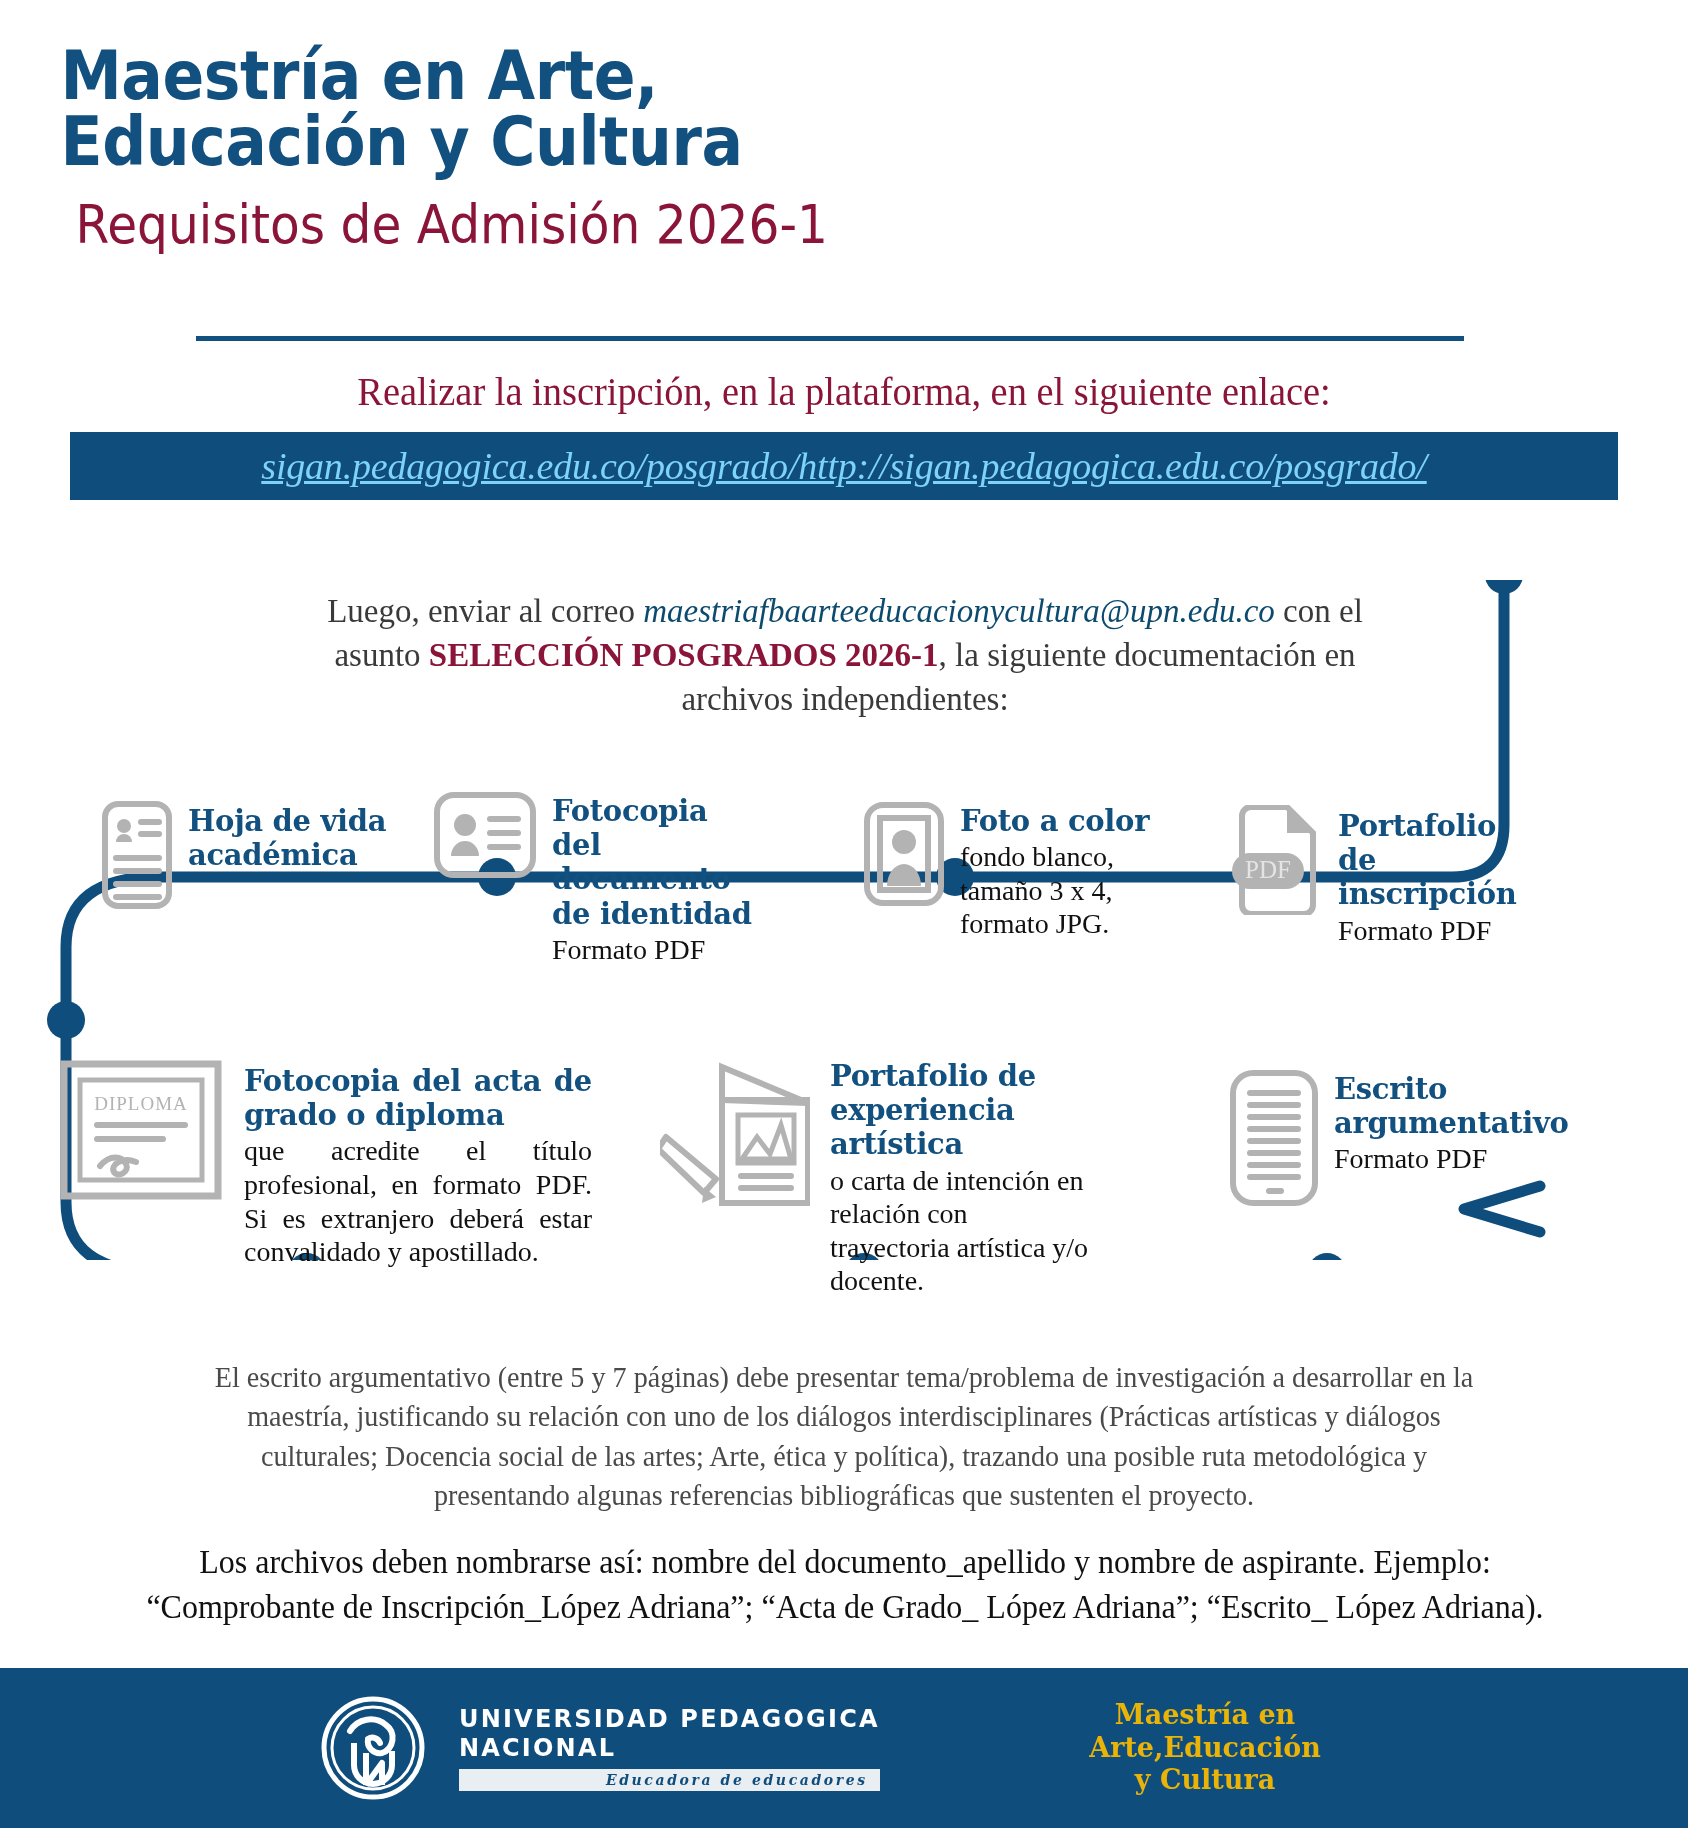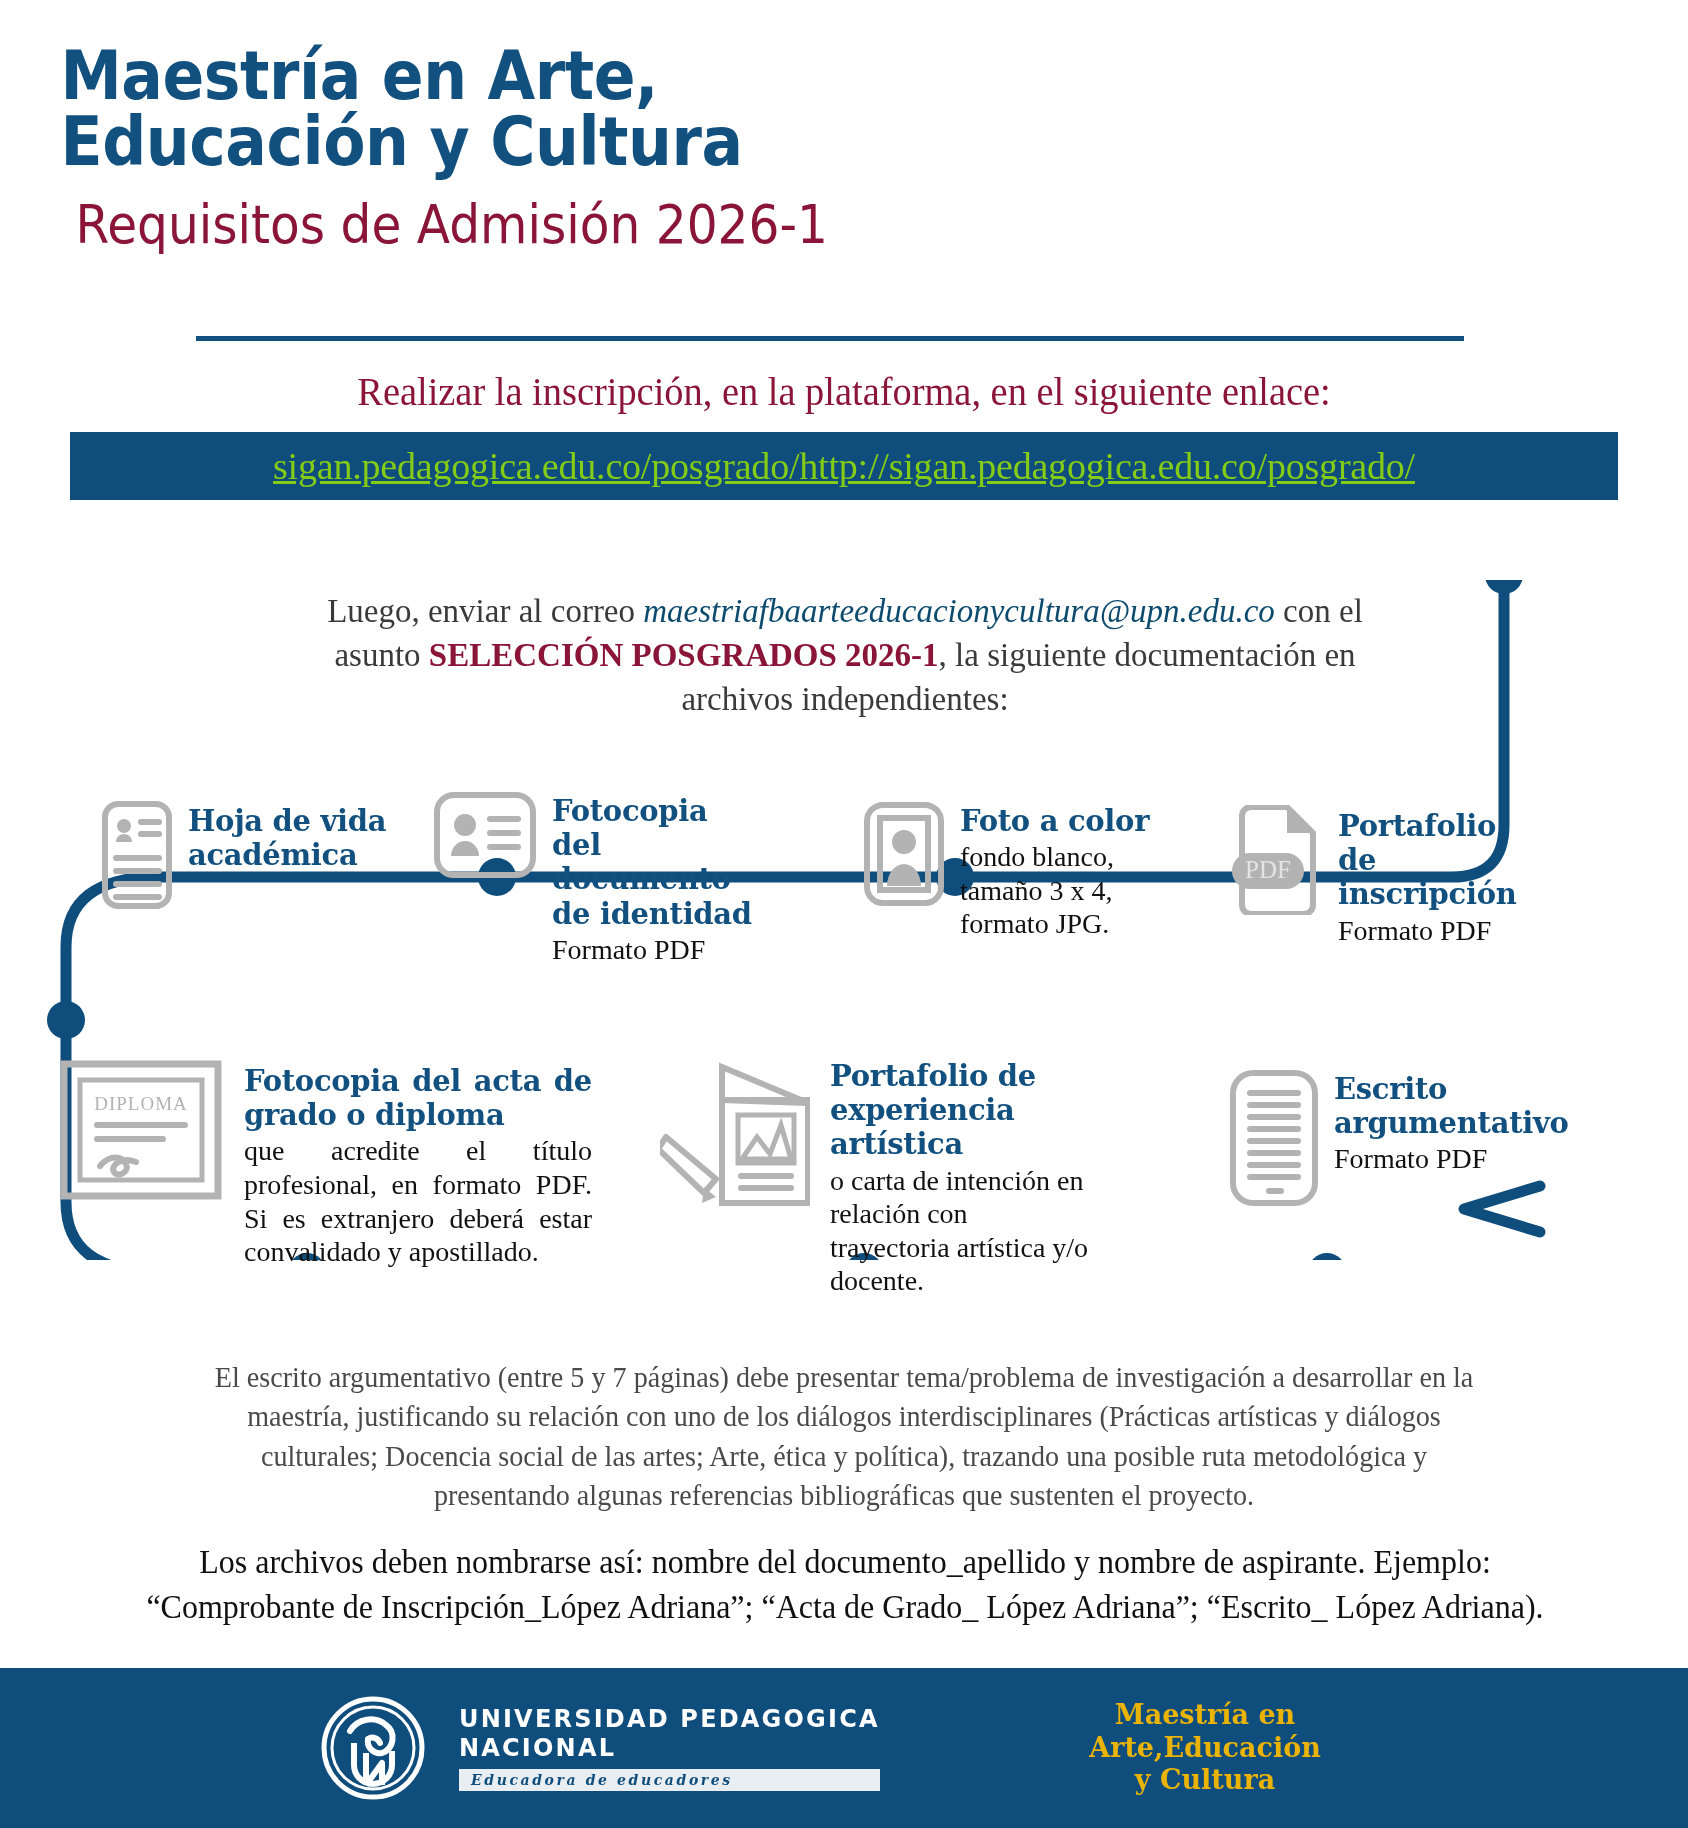--- a/index.html
+++ b/index.html
@@ -63,21 +63,22 @@
     top: 432px;
     left: 70px;
     width: 1548px;
     height: 68px;
     background: #0f4d7d;
     display: flex;
     align-items: center;
     justify-content: center;
   }
   .urlbar a, .urlbar span.urltext {
-    color: #84cc16;
+    color: #7dd3fc;
+    font-style: italic;
     font-size: 38px;
     text-decoration: underline;
     white-space: nowrap;
     font-family: "Liberation Serif", serif;
     letter-spacing: -0.2px;
   }
 
   
   .email-note {
     position: absolute;
@@ -191,21 +192,21 @@
   .logo-tag {
     margin-top: 7px;
     background: #e9eef3;
     color: #0f4d7d;
     font-family: "DejaVu Serif", serif;
     font-weight: 700;
     font-style: italic;
     font-size: 14px;
     letter-spacing: 2.6px;
     padding: 3px 12px;
-    text-align: left;
+    text-align: right;
     display: block;
   }
   .footer-right {
     position: absolute;
     left: 1055px;
     color: #eab308;
     font-family: "DejaVu Serif", serif;
     font-weight: 700;
     font-size: 27px;
     line-height: 1.2;

